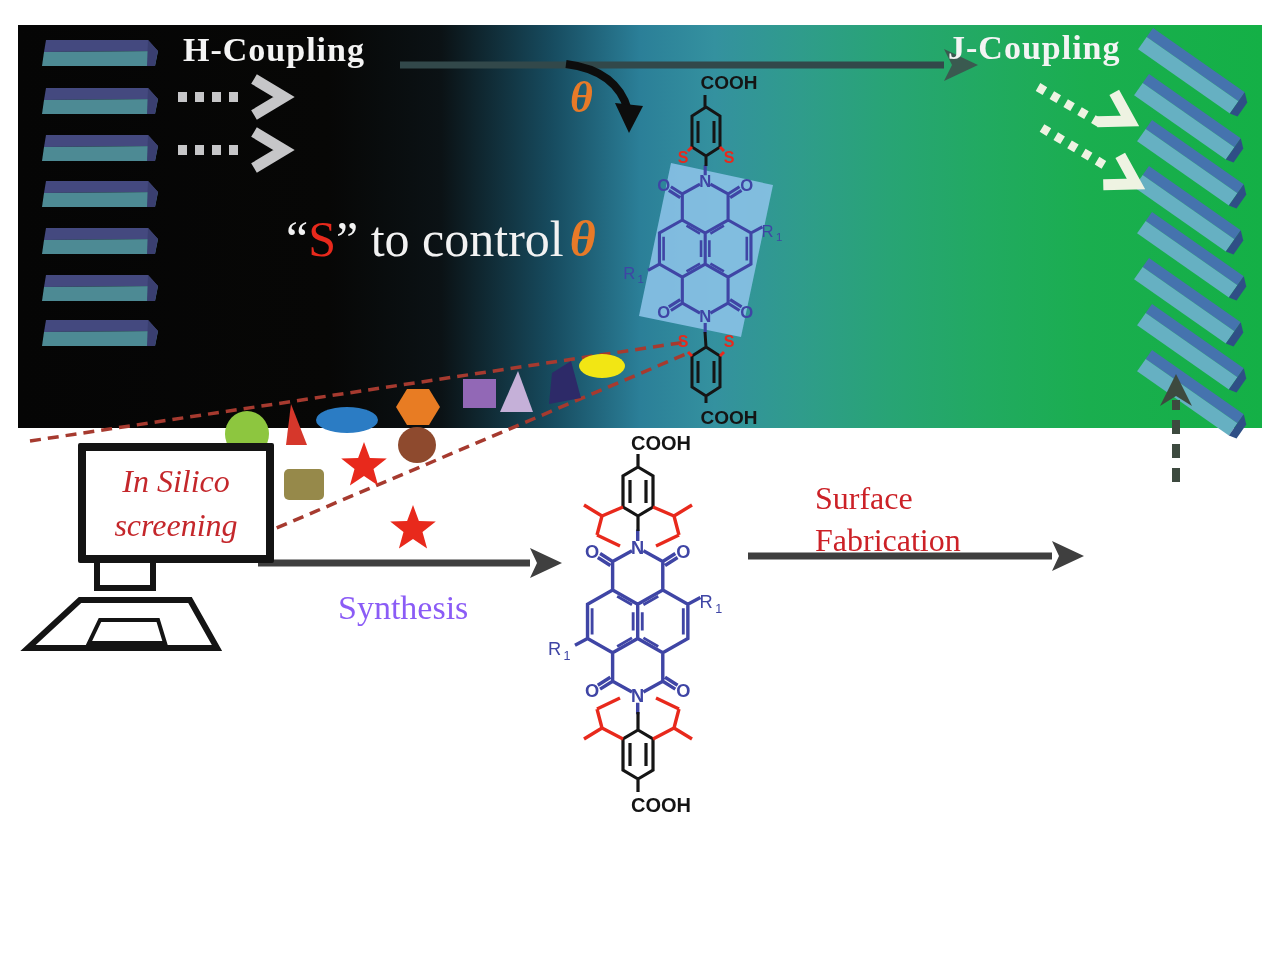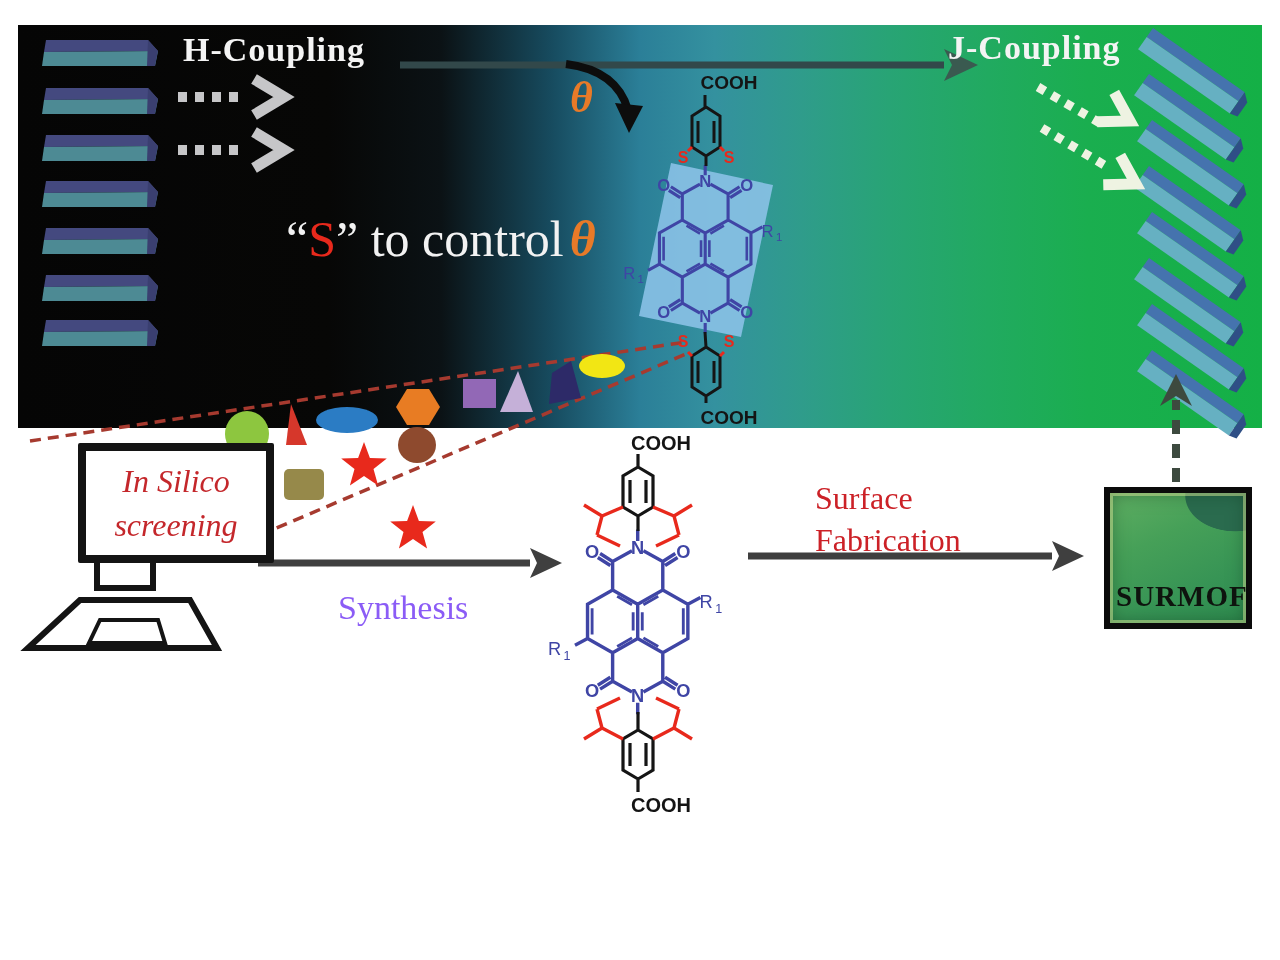--- a/index.html
+++ b/index.html
@@ -278,17 +278,14 @@
     <div class="screen-line">screening</div>
   </div>
 
   <div class="overlay-text" id="synthesis-label">Synthesis</div>
 
   <div class="overlay-text" id="surface-label">
     <div>Surface</div>
     <div>Fabrication</div>
   </div>
 
-  <div id="surmof">
-    <span class="surmof-label">SURMOF</span>
-  </div>
 
 </div>
 
 </body></html>

